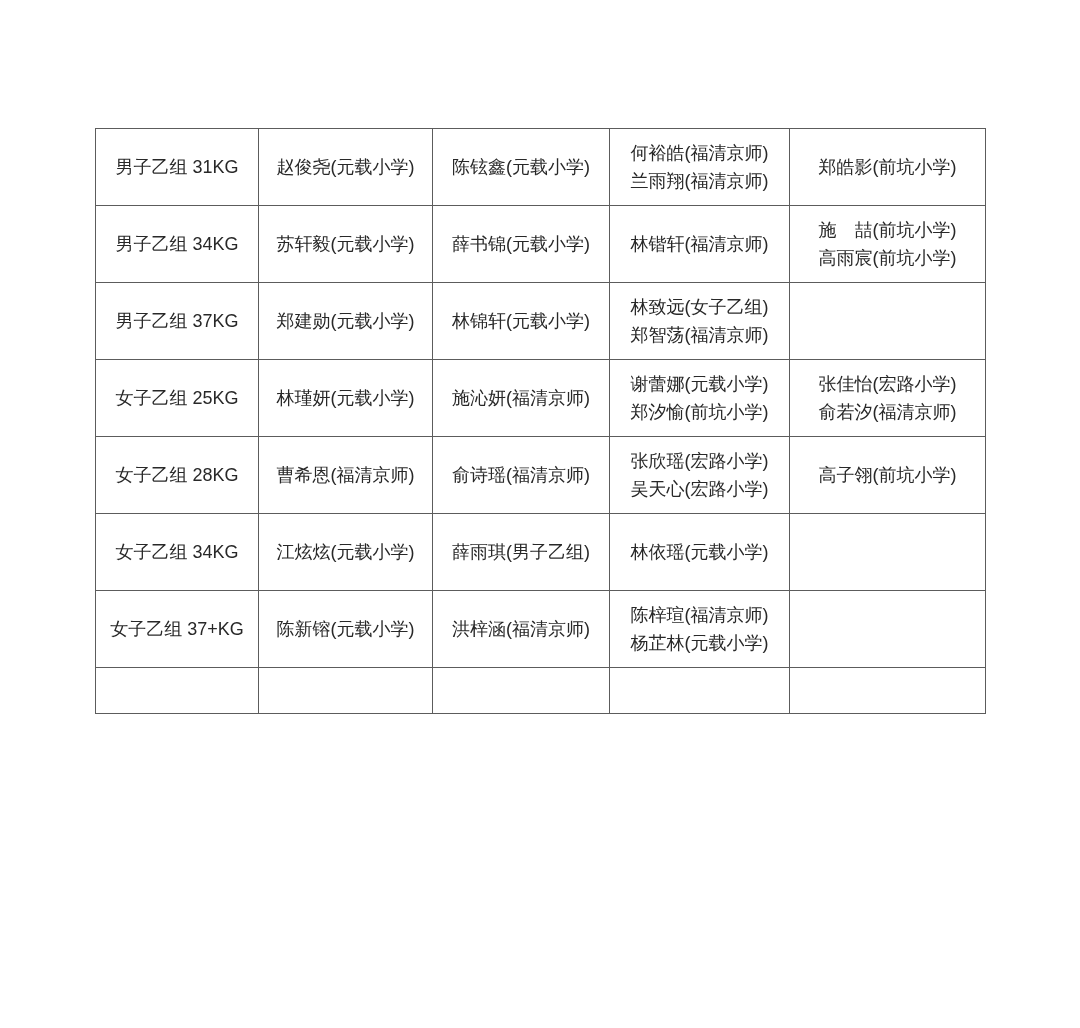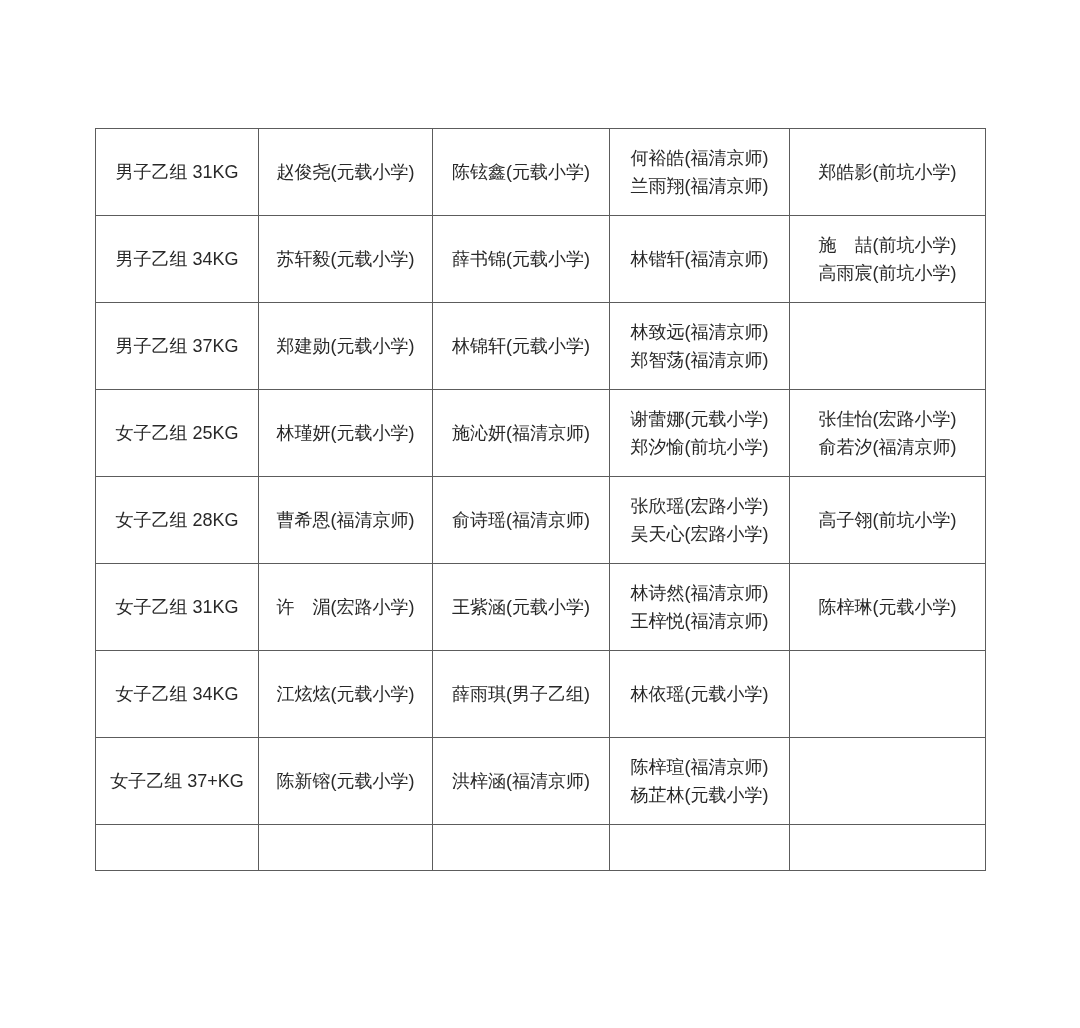--- a/index.html
+++ b/index.html
@@ -31,21 +31,21 @@
     border: 1px solid #5c5c5c;
     text-align: center;
     vertical-align: middle;
     font-size: 18px;
     line-height: 28px;
     color: #282828;
     padding: 4px 4px;
     overflow: hidden;
     white-space: nowrap;
   }
-  table.results tr.data-row { height: 87px; }
+  table.results tr.data-row { height: 77px; }
   table.results tr.empty-row { height: 46px; }
   .col-1 { width: 163px; }
   .col-2 { width: 174px; }
   .col-3 { width: 177px; }
   .col-4 { width: 180px; }
   .col-5 { width: 196px; }
   .cell-line { text-align: center; }
 </style>
 </head>
 <body>
@@ -101,21 +101,21 @@
             <td>
               <div class="cell-line">男子乙组 37KG</div>
             </td>
             <td>
               <div class="cell-line">郑建勋(元载小学)</div>
             </td>
             <td>
               <div class="cell-line">林锦轩(元载小学)</div>
             </td>
             <td>
-              <div class="cell-line">林致远(福清京师)</div>
+              <div class="cell-line">林致远(女子乙组)</div>
               <div class="cell-line">郑智荡(福清京师)</div>
             </td>
             <td></td>
           </tr>
           <tr class="data-row">
             <td>
               <div class="cell-line">女子乙组 25KG</div>
             </td>
             <td>
               <div class="cell-line">林瑾妍(元载小学)</div>
@@ -141,38 +141,20 @@
             </td>
             <td>
               <div class="cell-line">俞诗瑶(福清京师)</div>
             </td>
             <td>
               <div class="cell-line">张欣瑶(宏路小学)</div>
               <div class="cell-line">吴天心(宏路小学)</div>
             </td>
             <td>
               <div class="cell-line">高子翎(前坑小学)</div>
-            </td>
-          </tr>
-          <tr class="data-row">
-            <td>
-              <div class="cell-line">女子乙组 31KG</div>
-            </td>
-            <td>
-              <div class="cell-line">许　湄(宏路小学)</div>
-            </td>
-            <td>
-              <div class="cell-line">王紫涵(元载小学)</div>
-            </td>
-            <td>
-              <div class="cell-line">林诗然(福清京师)</div>
-              <div class="cell-line">王梓悦(福清京师)</div>
-            </td>
-            <td>
-              <div class="cell-line">陈梓琳(元载小学)</div>
             </td>
           </tr>
           <tr class="data-row">
             <td>
               <div class="cell-line">女子乙组 34KG</div>
             </td>
             <td>
               <div class="cell-line">江炫炫(元载小学)</div>
             </td>
             <td>

